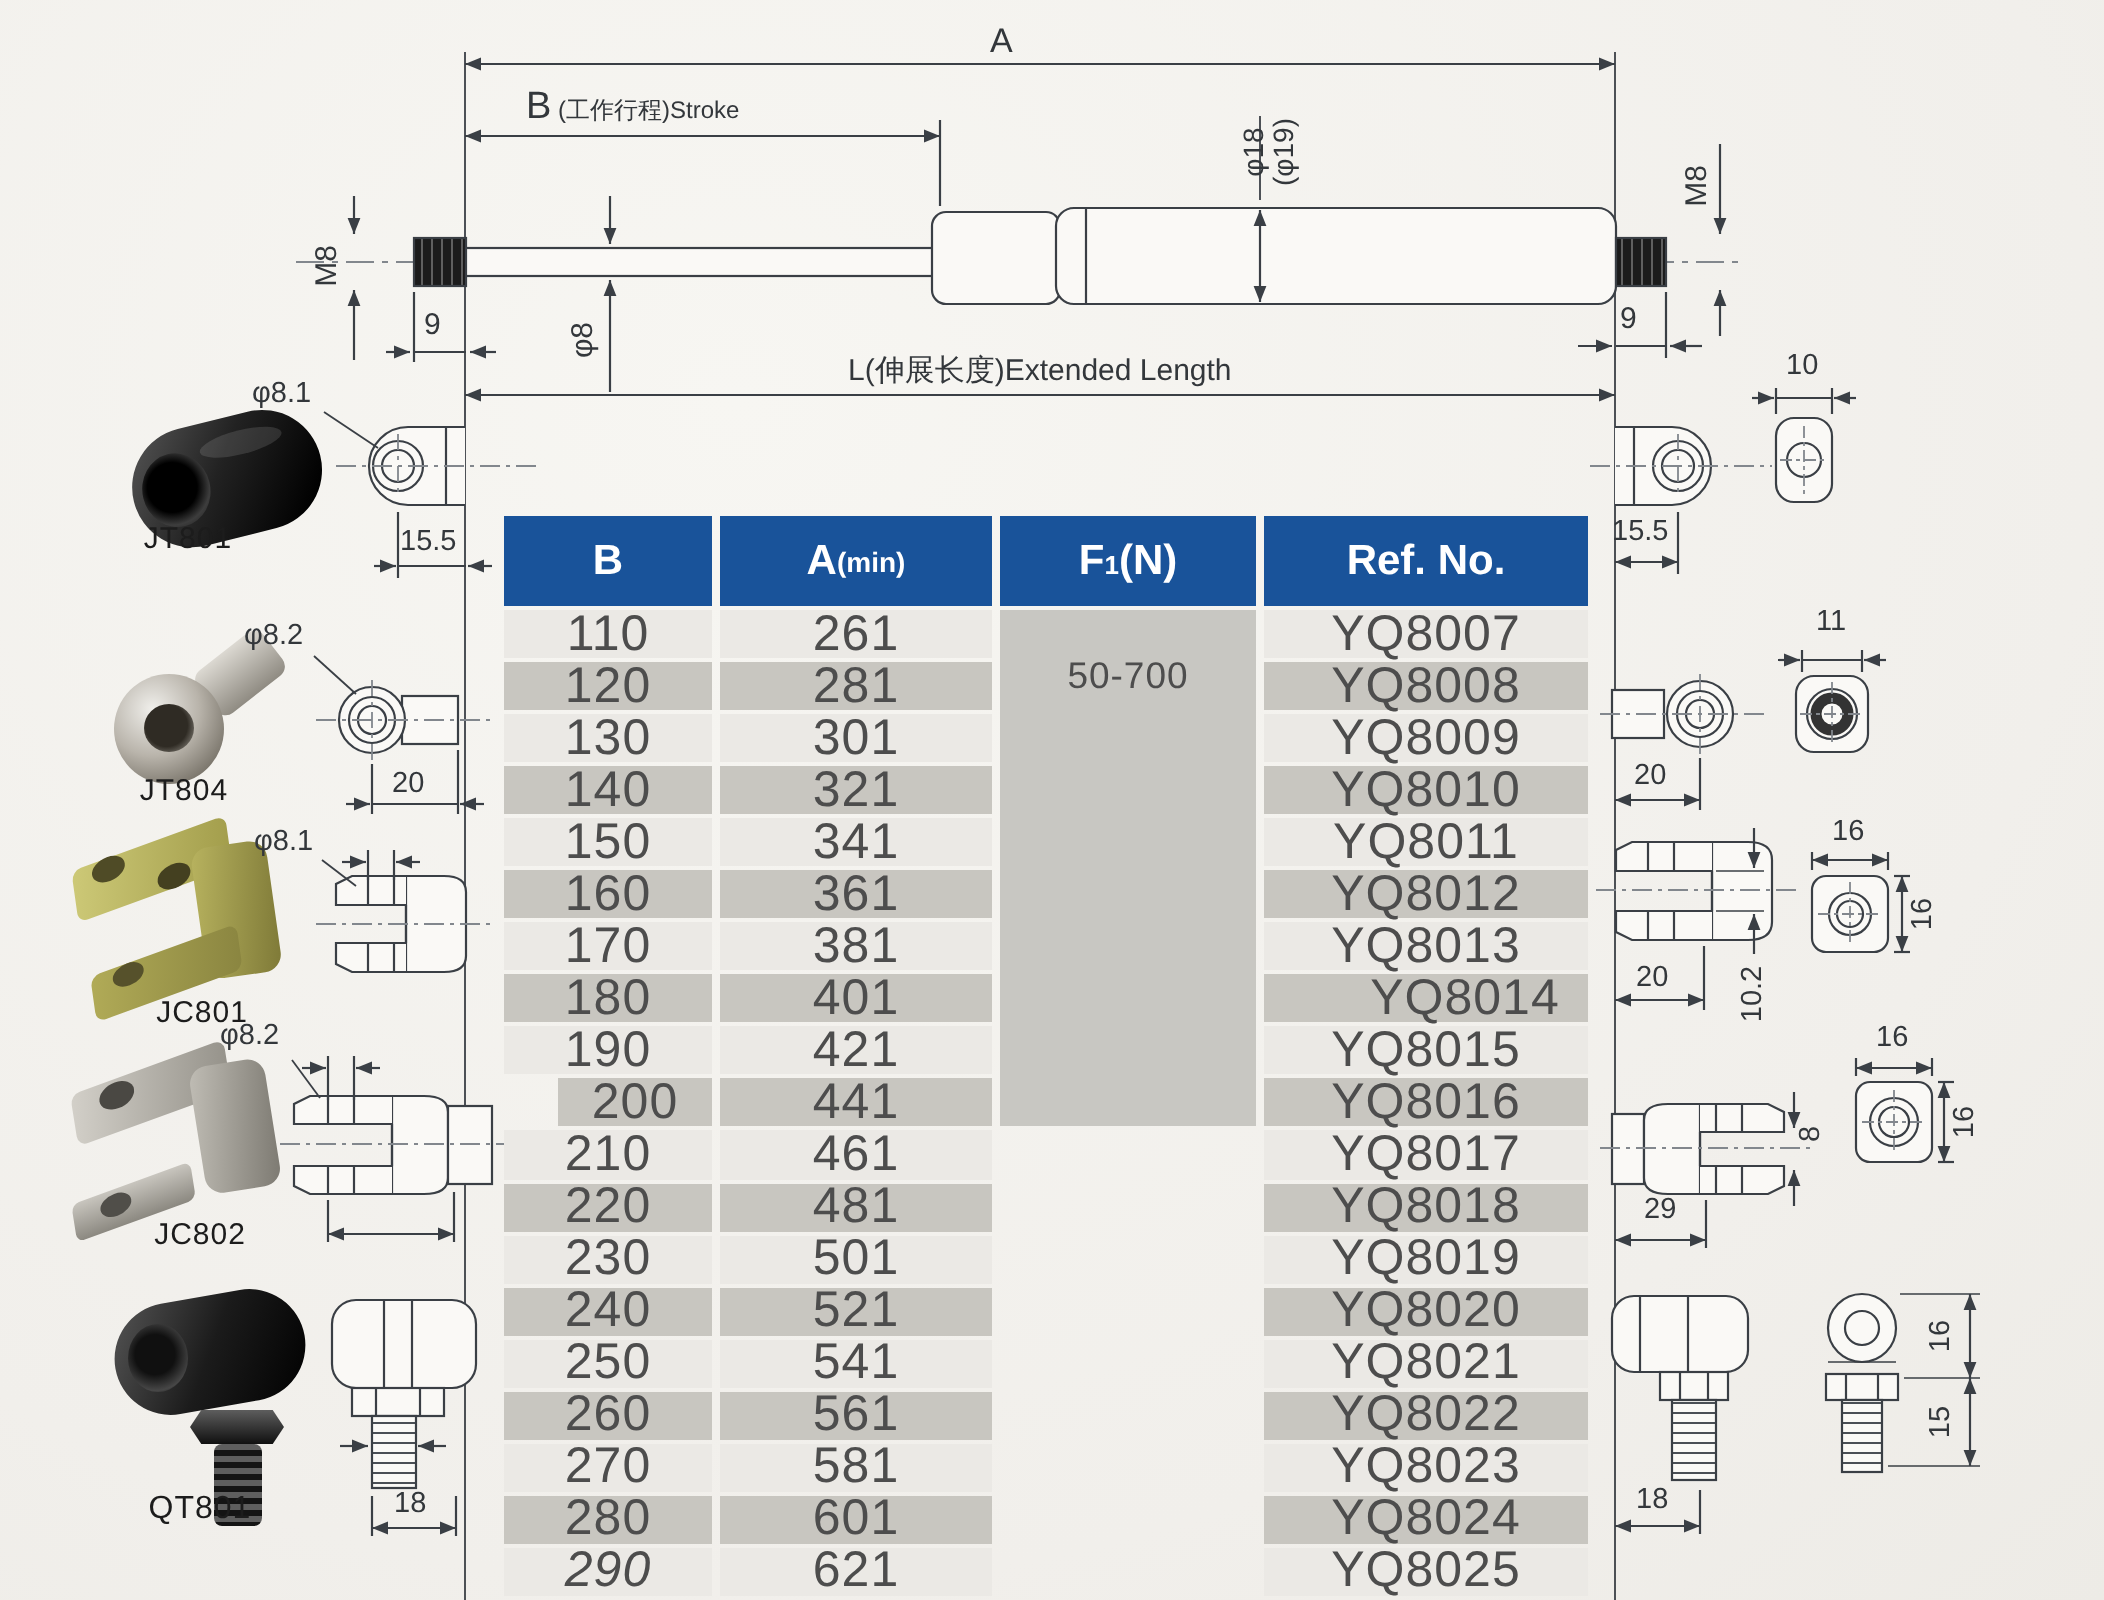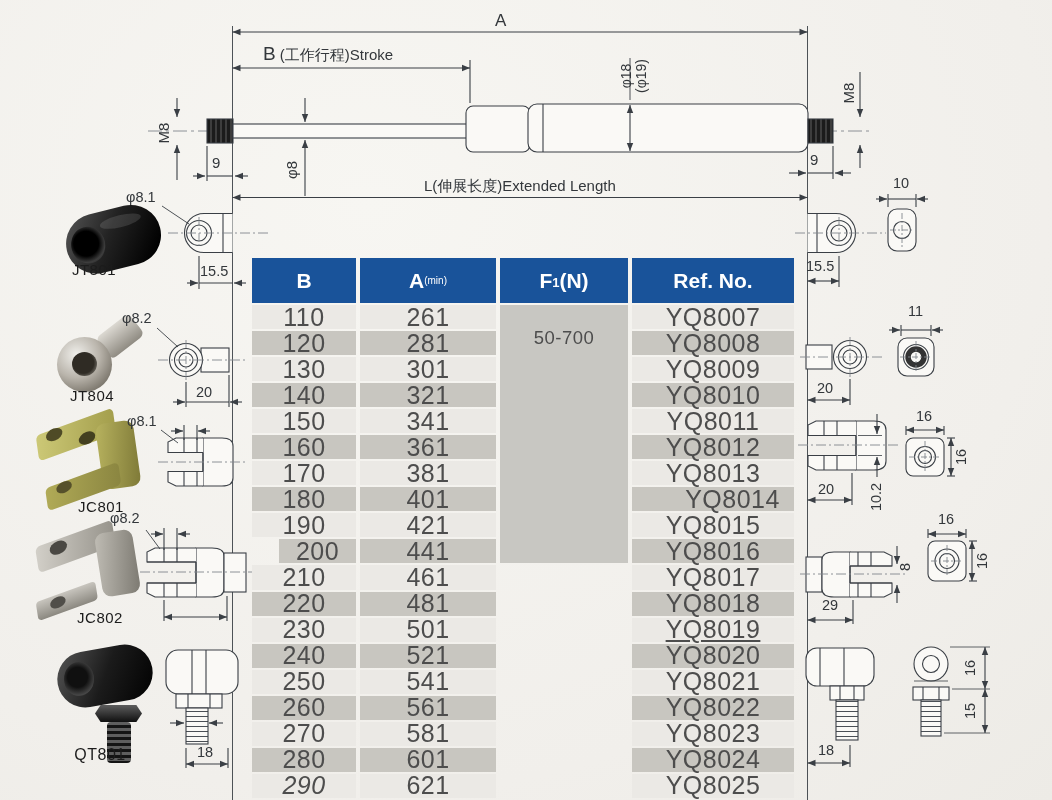--- a/index.html
+++ b/index.html
@@ -12,21 +12,21 @@
   .rotc{transform:translate(-50%,-50%) rotate(-90deg);transform-origin:center;}
   .ctr{text-align:center;}
   .partlbl{font-size:15px;color:#1c1c1c;letter-spacing:0.5px;text-align:center;}
   
   .spec-table{position:absolute;left:252px;top:258px;display:grid;
       grid-template-columns:104px 136px 128px 162px;
       grid-template-rows:45px repeat(19,24.05px);
       column-gap:4px;row-gap:2px;}
   .cell{display:flex;align-items:center;justify-content:center;}
   .hcell{background:#19539a;color:#ffffff;font-weight:bold;font-size:21px;}
-  .hcell .small{font-size:10px;font-weight:normal;}
+  .hcell .small{font-size:14px;font-weight:bold;}
   .hcell sub{font-size:13px;font-weight:bold;transform:translateY(2px);}
   .bodycell{font-size:25px;color:#4d4d4d;letter-spacing:0.5px;}
   .light{background:#ebe9e5;}
   .dark{background:#c8c6c0;}
   .fcell{justify-content:center;align-items:flex-start;font-size:18.5px;color:#4d4d4d;letter-spacing:0.5px;}
   .fdark{background:#c8c7c2;padding-top:22px;}
   .flight{background:#e9e7e3;padding-top:148px;}
   
   .photo{position:absolute;}
   .photo div{position:absolute;}
@@ -358,21 +358,21 @@
   <div class="hb"></div>
 </div>
 <div class="photo qt801">
   <div class="bd"></div>
   <div class="fc"></div>
   <div class="nut"></div>
   <div class="stud"></div>
 </div>
 
 <div class="lb" style="left:495px;top:12px;font-size:17px">A</div>
-<div class="lb" style="left:263px;top:44px"><span style="font-size:19px">B</span><span style="font-size:15px"> (工作行程)Stroke</span></div>
+<div class="lb" style="left:263px;top:44px"><span style="font-size:19px">B</span><span style="font-size:12px"> (工作行程)Stroke</span></div>
 <div class="lb" style="left:424px;top:178px">L(伸展长度)Extended Length</div>
 <div class="lb rotc" style="left:164px;top:133px">M8</div>
 <div class="lb rotc" style="left:849px;top:93px">M8</div>
 <div class="lb rotc" style="left:292px;top:170px">φ8</div>
 <div class="lb rotc ctr" style="left:634px;top:76px;font-size:14px">
   <span style="display:block">φ18</span>
   <span style="display:block">(φ19)</span>
 </div>
 <div class="lb" style="left:212px;top:155px">9</div>
 <div class="lb" style="left:810px;top:152px">9</div>
@@ -455,21 +455,21 @@
     <div class="cell bodycell dark" style="grid-area: 11 / 2;">441</div>
     <div class="cell bodycell dark" style="grid-area: 11 / 4;">YQ8016</div>
     <div class="cell bodycell light" style="grid-area: 12 / 1;">210</div>
     <div class="cell bodycell light" style="grid-area: 12 / 2;">461</div>
     <div class="cell bodycell light" style="grid-area: 12 / 4;">YQ8017</div>
     <div class="cell bodycell dark" style="grid-area: 13 / 1;">220</div>
     <div class="cell bodycell dark" style="grid-area: 13 / 2;">481</div>
     <div class="cell bodycell dark" style="grid-area: 13 / 4;">YQ8018</div>
     <div class="cell bodycell light" style="grid-area: 14 / 1;">230</div>
     <div class="cell bodycell light" style="grid-area: 14 / 2;">501</div>
-    <div class="cell bodycell light" style="grid-area: 14 / 4; text-decoration: underline;">YQ8019</div>
+    <div class="cell bodycell light" style="grid-area: 14 / 4;">YQ8019</div>
     <div class="cell bodycell dark" style="grid-area: 15 / 1;">240</div>
     <div class="cell bodycell dark" style="grid-area: 15 / 2;">521</div>
     <div class="cell bodycell dark" style="grid-area: 15 / 4;">YQ8020</div>
     <div class="cell bodycell light" style="grid-area: 16 / 1;">250</div>
     <div class="cell bodycell light" style="grid-area: 16 / 2; text-align: center;">541</div>
     <div class="cell bodycell light" style="grid-area: 16 / 4;">YQ8021</div>
     <div class="cell bodycell dark" style="grid-area: 17 / 1;">260</div>
     <div class="cell bodycell dark" style="grid-area: 17 / 2;">561</div>
     <div class="cell bodycell dark" style="grid-area: 17 / 4;">YQ8022</div>
     <div class="cell bodycell light" style="grid-area: 18 / 1;">270</div>

